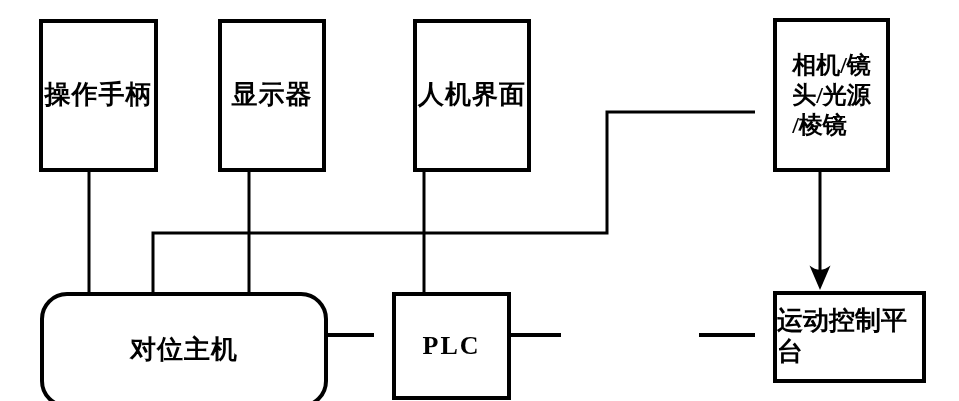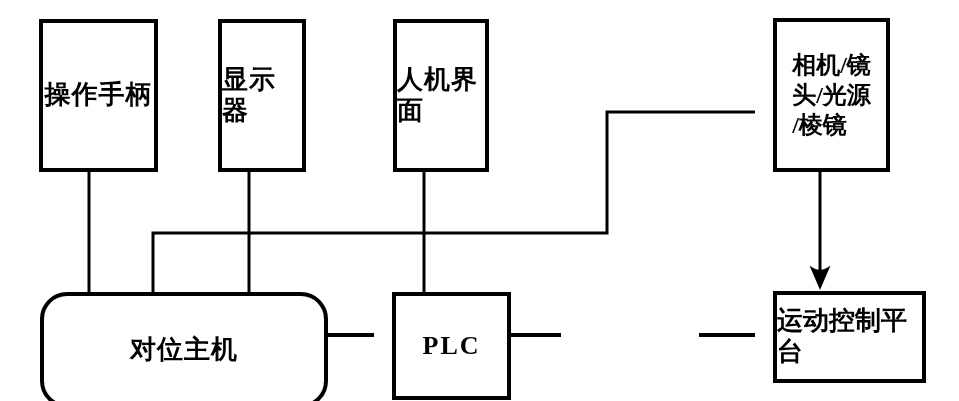--- a/index.html
+++ b/index.html
@@ -34,22 +34,22 @@
     text-align: left;
     font-weight: 700;
     font-size: 26px;
     line-height: 1.18;
     color: #000000;
     white-space: pre-line;
     letter-spacing: 1px;
     margin-left: 20px;
   }
   .node-control-handle { left: 19px;  top: 19px;  width: 119px; height: 153px; }
-  .node-display        { left: 198px; top: 19px;  width: 88px; height: 153px; }
-  .node-hmi            { left: 373px; top: 19px;  width: 96px; height: 153px; }
+  .node-display        { left: 198px; top: 19px;  width: 108px; height: 153px; }
+  .node-hmi            { left: 393px; top: 19px;  width: 118px; height: 153px; }
   .node-camera         { left: 753px; top: 18px;  width: 117px; height: 154px;
                          font-size: 24px; line-height: 30px; letter-spacing: 0; }
   .node-host           { left: 20px;  top: 292px; width: 288px; height: 116px; border-radius: 27px; }
   .node-plc            { left: 372px; top: 292px; width: 119px; height: 108px; letter-spacing: 2px; }
   .node-motion-controller { left: 559px; top: 292px; width: 142px; height: 92px; letter-spacing: 0; }
   .node-motion-platform   { left: 753px; top: 291px; width: 153px; height: 92px; letter-spacing: 0; }
 </style>
 </head>
 <body>
 

